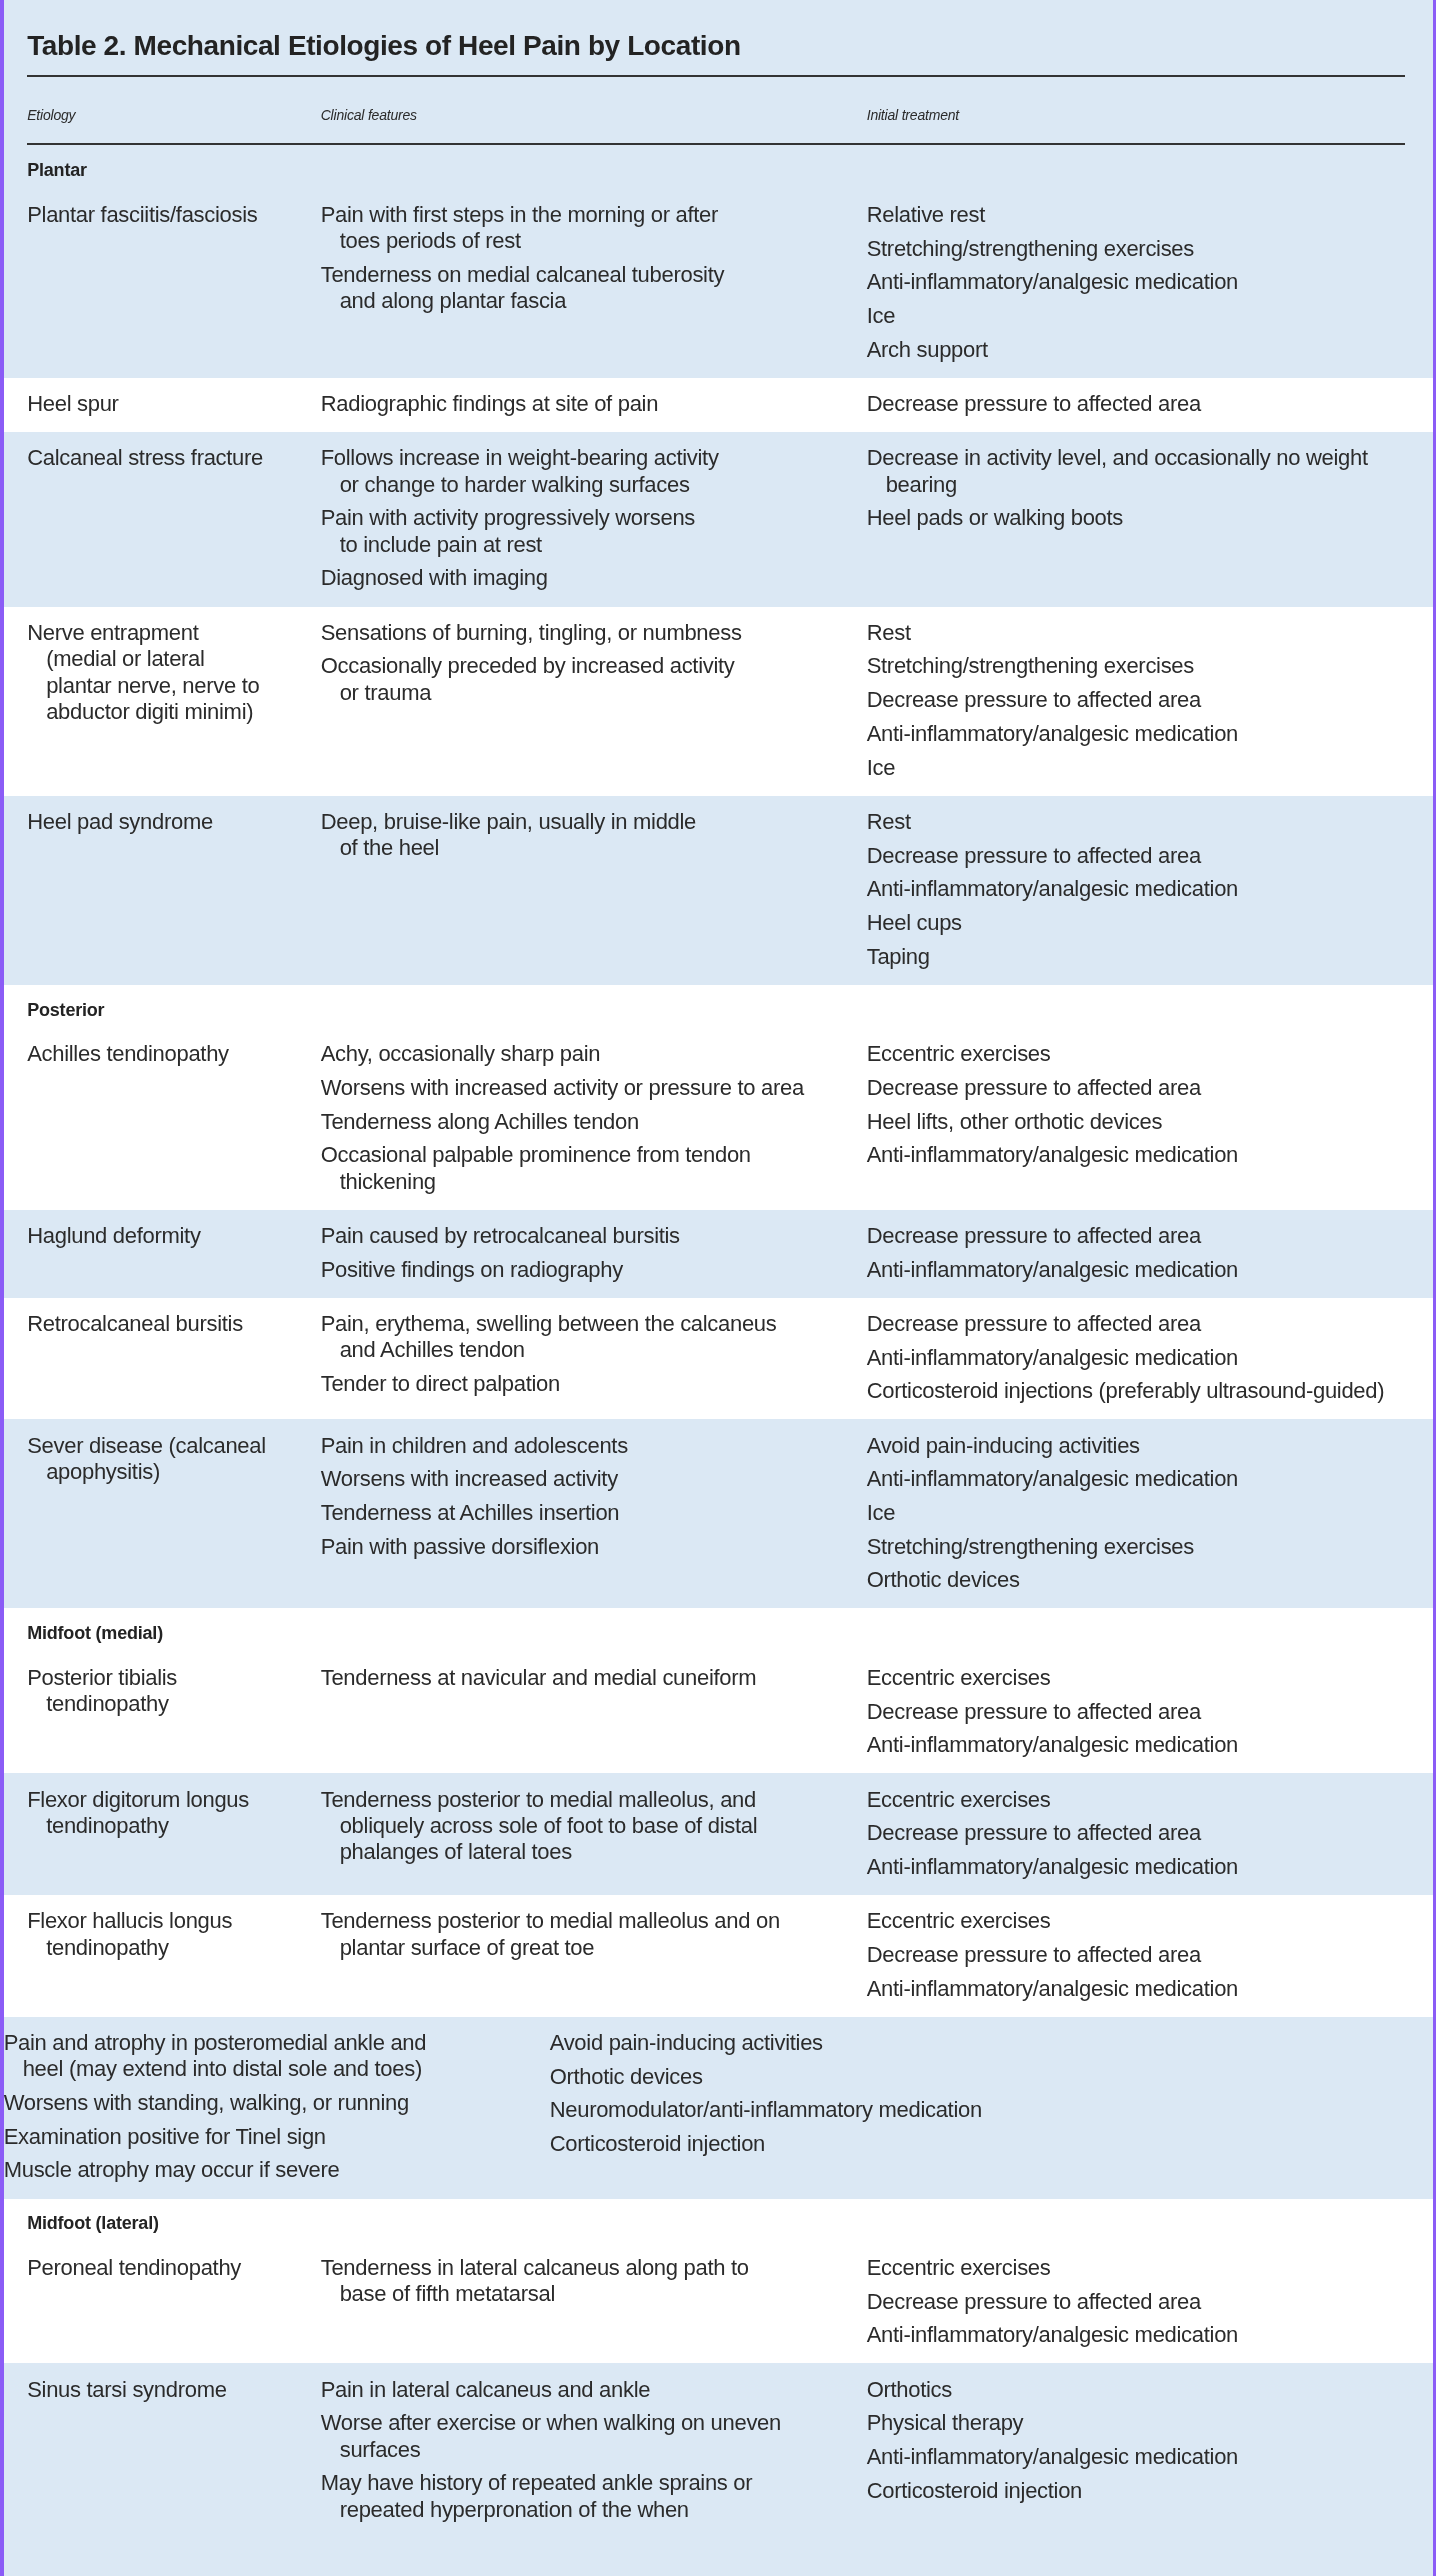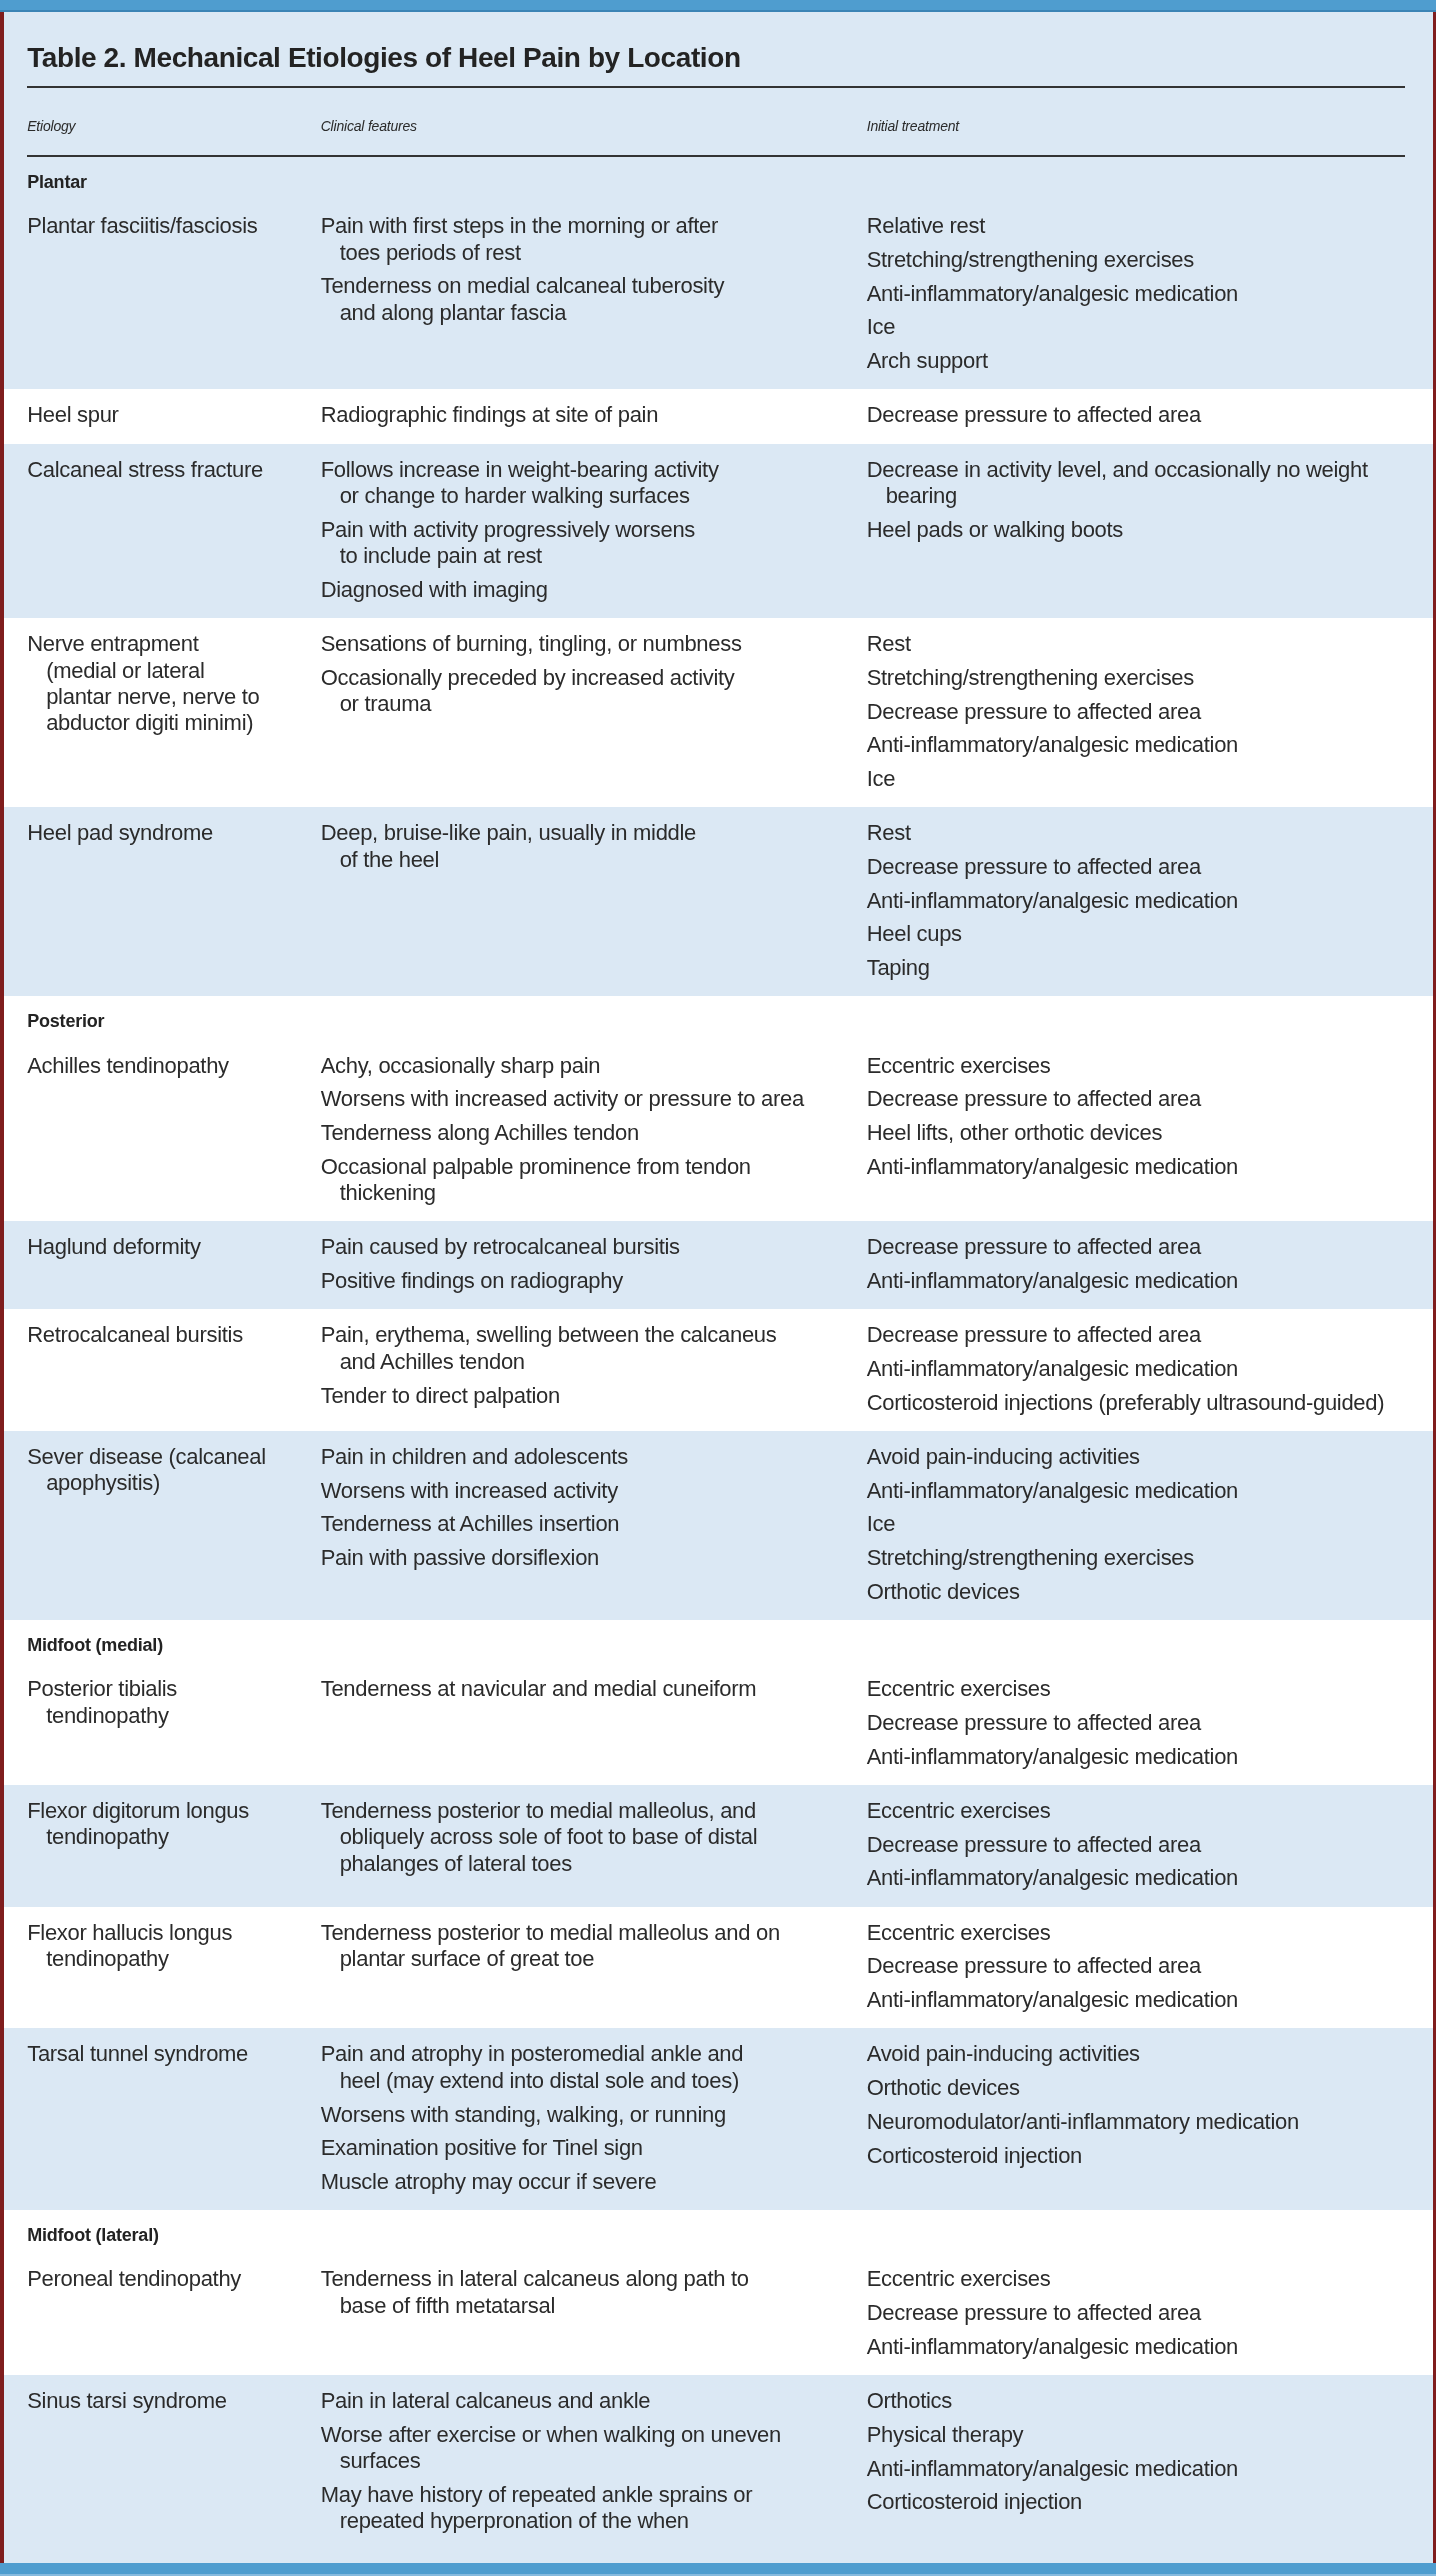--- a/index.html
+++ b/index.html
@@ -1,23 +1,22 @@
 <!DOCTYPE html>
 <html style="font-size:11.8px"><head>
 <meta charset="utf-8">
 <style>
   html,body{margin:0;padding:0;background:#ffffff;}
   .page{
     width:1437px;
     min-height:2576px;
     display:flex;
-    flex-direction:column;
     font-family:"Liberation Sans", sans-serif;
     color:#2b2b2b;
-    background:#7f1d1d;
+    background:#8b5cf6;
     box-sizing:border-box;
   }
   .bar{flex:0 0 auto;}
   .bar.top{height:9.5px;background:#4f9dcf;border-bottom:2.2px solid #3b84b5;}
   .bar.bottom{height:11px;background:#4f9dcf;border-bottom:2.2px solid #86bade;}
   .inner{
     flex:1 1 auto;
     display:flex;
     flex-direction:column;
     margin:0 3.7px;
@@ -409,23 +408,20 @@
             </div>
             <div class="item">
               <div class="line">Decrease pressure to affected area</div>
             </div>
             <div class="item">
               <div class="line">Anti-inflammatory/analgesic medication</div>
             </div>
           </div>
         </div>
         <div class="row bg-blue">
-          <div class="c1">
-            <div class="line">Tarsal tunnel syndrome</div>
-          </div>
           <div class="c2">
             <div class="item">
               <div class="line">Pain and atrophy in posteromedial ankle and</div>
               <div class="line cont">heel (may extend into distal sole and toes)</div>
             </div>
             <div class="item">
               <div class="line">Worsens with standing, walking, or running</div>
             </div>
             <div class="item">
               <div class="line">Examination positive for Tinel sign</div>

